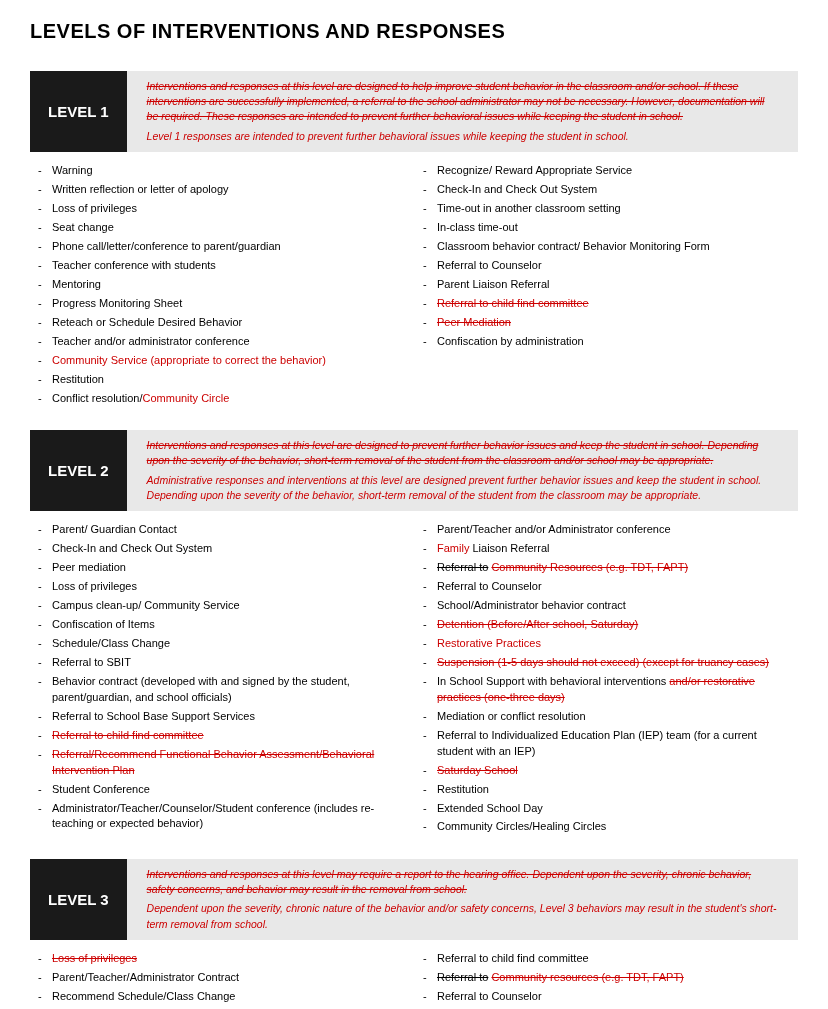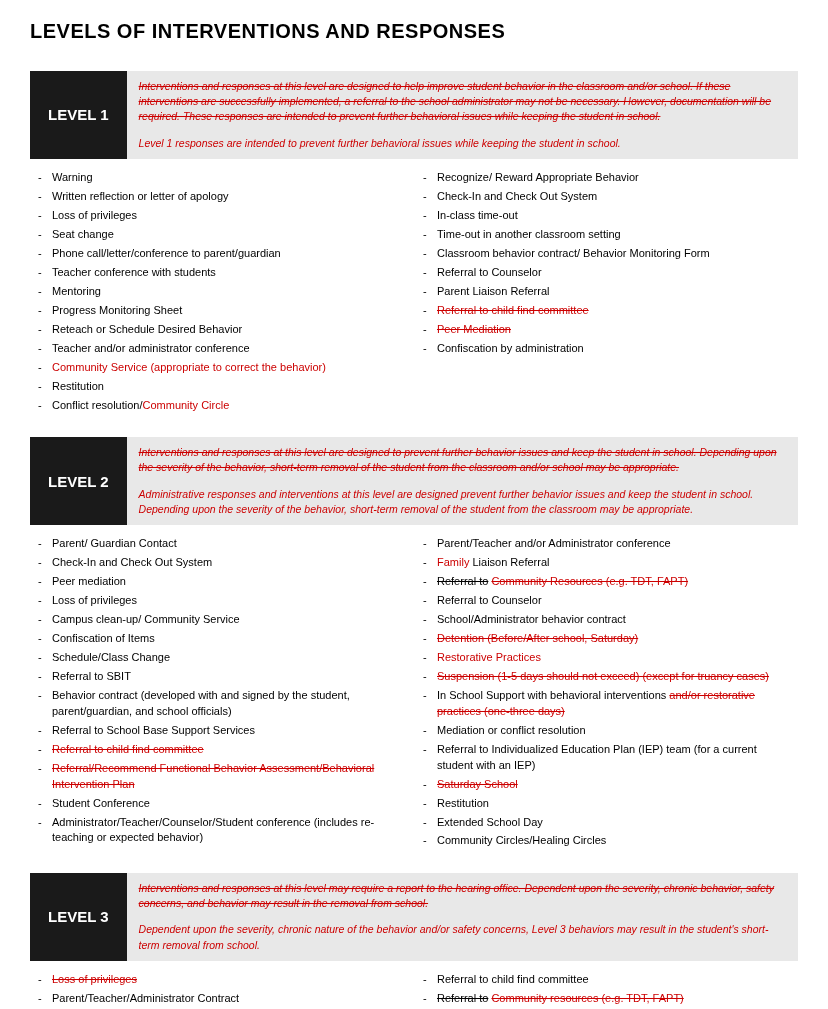--- a/index.html
+++ b/index.html
@@ -33,36 +33,36 @@
       font-weight: bold;
       font-size: 15px;
       padding: 28px 18px;
       display: flex;
       align-items: center;
       min-width: 90px;
       white-space: nowrap;
     }
     .level-desc-box {
       background: #e8e8e8;
-      padding: 8px 12px;
+      padding: 8px 20px;
       flex: 1;
     }
     .level-desc-strikethrough {
       color: #cc0000;
       text-decoration: line-through;
       font-style: italic;
       font-size: 10.5px;
       line-height: 1.45;
     }
     .level-desc-normal {
       color: #cc0000;
       font-style: italic;
       font-size: 10.5px;
       line-height: 1.45;
-      margin-top: 11px;
+      margin-top: 4px;
     }
     .level-content {
       display: flex;
       gap: 2px;
       padding: 10px 0 4px 0;
     }
     .level-col {
       flex: 1;
       padding: 0 8px;
     }
@@ -111,24 +111,24 @@
         <li>Progress Monitoring Sheet</li>
         <li>Reteach or Schedule Desired Behavior</li>
         <li>Teacher and/or administrator conference</li>
         <li><span class="red">Community Service (appropriate to correct the behavior)</span></li>
         <li>Restitution</li>
         <li>Conflict resolution/<span class="red">Community Circle</span></li>
       </ul>
     </div>
     <div class="level-col">
       <ul>
-        <li>Recognize/ Reward Appropriate Behavior</li>
+        <li>Recognize/ Reward Appropriate Service</li>
         <li>Check-In and Check Out System</li>
+        <li>Time-out in another classroom setting</li>
         <li>In-class time-out</li>
-        <li>Time-out in another classroom setting</li>
         <li>Classroom behavior contract/ Behavior Monitoring Form</li>
         <li>Referral to Counselor</li>
         <li>Parent Liaison Referral</li>
         <li><span class="red-strike">Referral to child find committee</span></li>
         <li><span class="red-strike">Peer Mediation</span></li>
         <li>Confiscation by administration</li>
       </ul>
     </div>
   </div>
 </div>

